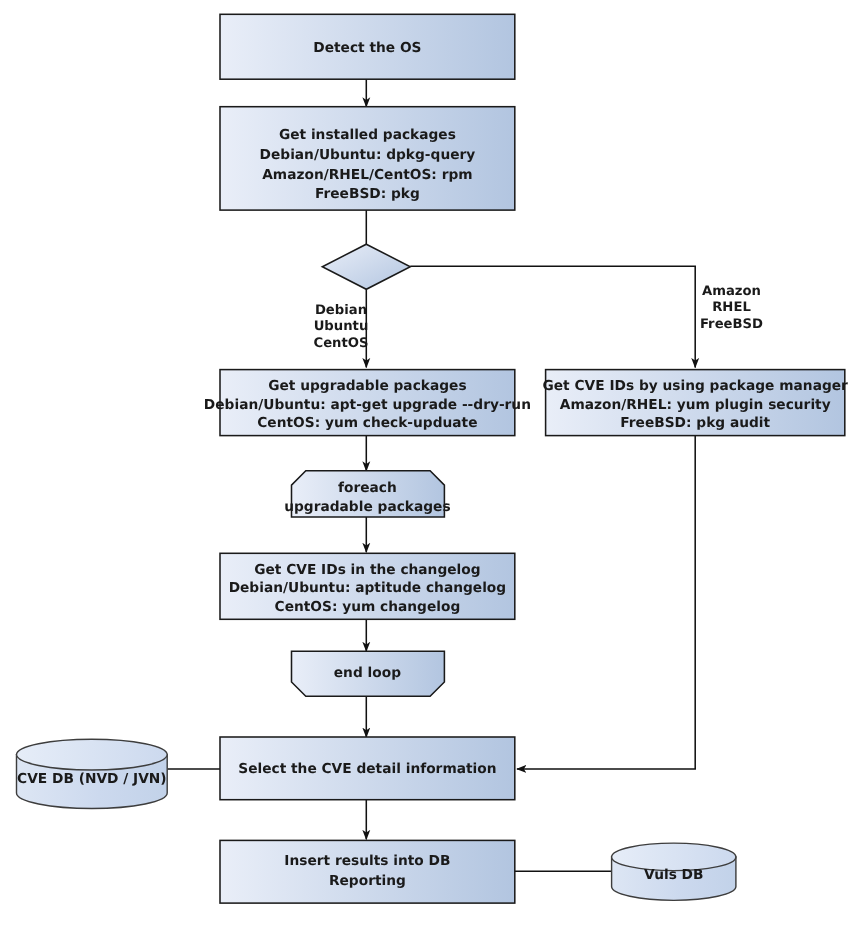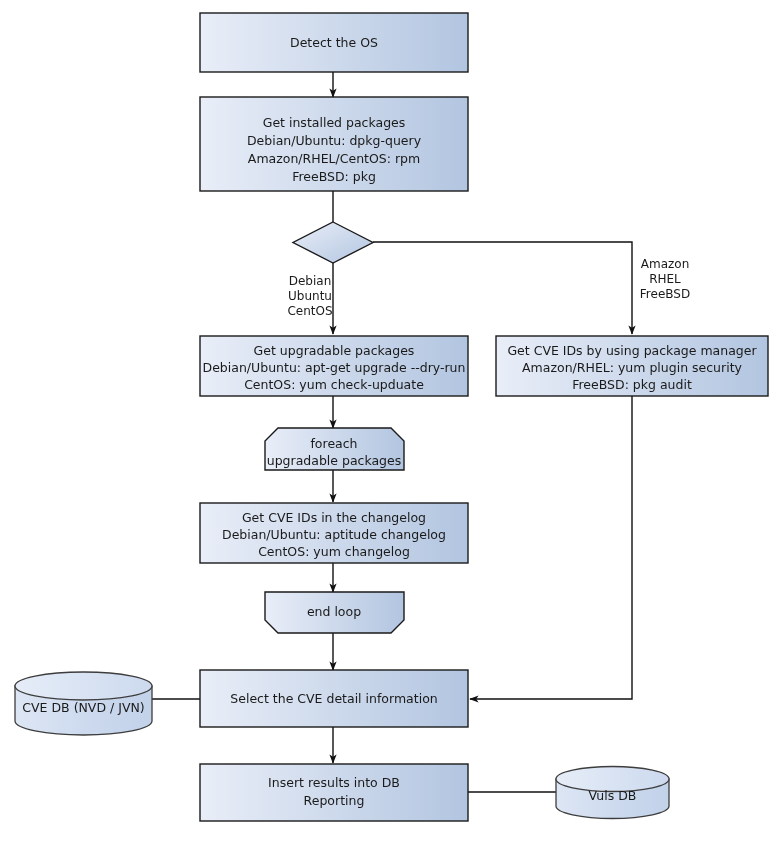--- a/index.html
+++ b/index.html
@@ -10,20 +10,21 @@
   body {
     width: 782px;
     height: 843px;
     font-family: "DejaVu Sans", sans-serif;
     overflow: hidden;
   }
   #flowchart-root {
     position: relative;
     width: 782px;
     height: 843px;
+    font-weight: bold;
   }
   svg.diagram {
     display: block;
     width: 782px;
     height: 843px;
   }
   .node-text {
     font-family: "DejaVu Sans", sans-serif;
     font-size: 12.5px;
     fill: #1a1a1a;

